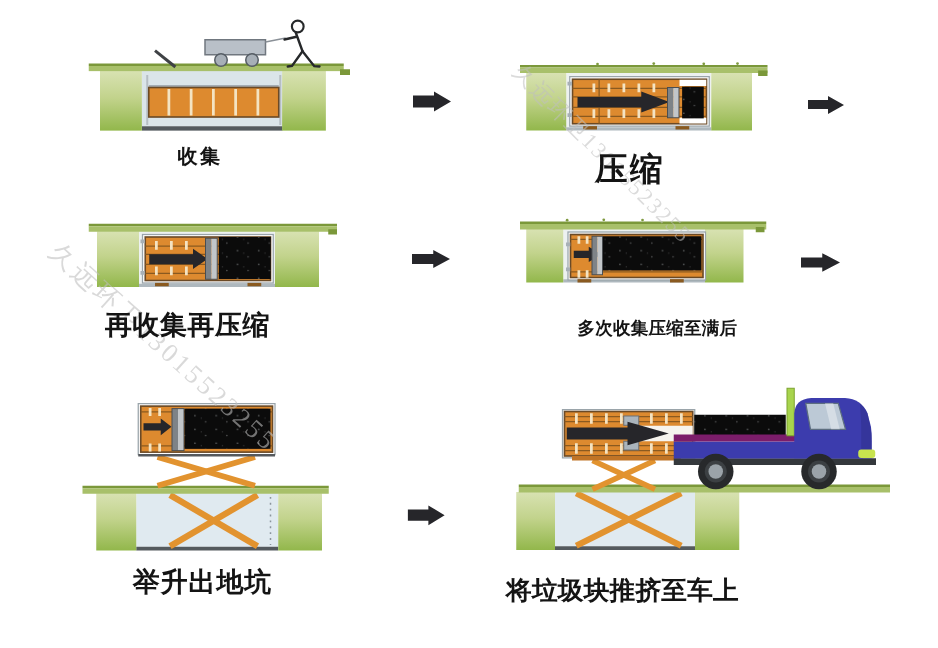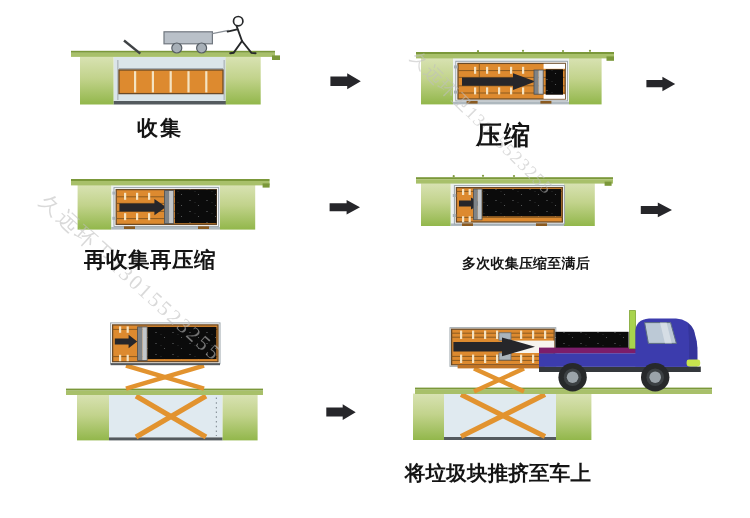--- a/index.html
+++ b/index.html
@@ -295,19 +295,20 @@
     <polygon class="flow" points="646.4,80 662.4,80 662.4,76.8 675.2,84 662.4,91.2 662.4,87.2 646.4,87.2"></polygon>
     <polygon class="flow" points="329.6,203.2 346.6,203.2 346.6,200 360,207.2 346.6,214.4 346.6,211.2 329.6,211.2"></polygon>
     <polygon class="flow" points="640.8,206 657.8,206 657.8,202.5 672,210 657.8,217.3 657.8,214 640.8,214"></polygon>
     <polygon class="flow" points="326.3,407.6 342.7,407.6 342.7,404.3 355.7,412.2 342.7,420.1 342.7,416.6 326.3,416.6"></polygon>
   </g>
 </svg>
 
 <div class="wm" style="left:422px;top:46px;transform:rotate(45deg);font-size:18px;letter-spacing:1.5px;opacity:.55;">久远环卫13015523255</div>
 <div class="wm" style="left:52px;top:188px;transform:rotate(42deg);font-size:21px;letter-spacing:2.5px;opacity:.58;">久远环卫13015523255</div>
 
-<div class="caption" style="left:160px;top:118px;font-size:21px;letter-spacing:2px;text-align:right;">收集</div>
+<div class="caption" style="left:160px;top:118px;font-size:16px;letter-spacing:2px;text-align:right;">收集</div>
 <div class="caption" style="left:504px;top:123px;font-size:26px;letter-spacing:2px;">压缩</div>
 <div class="caption" style="left:150px;top:250px;font-size:21.5px;letter-spacing:0.5px;">再收集再压缩</div>
 <div class="caption" style="left:526px;top:257px;font-size:14px;letter-spacing:0.2px;">多次收集压缩至满后</div>
+<div class="caption" style="left:162px;top:456px;font-size:21.5px;letter-spacing:0.8px;">举升出地坑</div>
 <div class="caption" style="left:498px;top:463px;font-size:20.5px;letter-spacing:0.2px;">将垃圾块推挤至车上</div>
 
 </div>
 
 </body></html>

